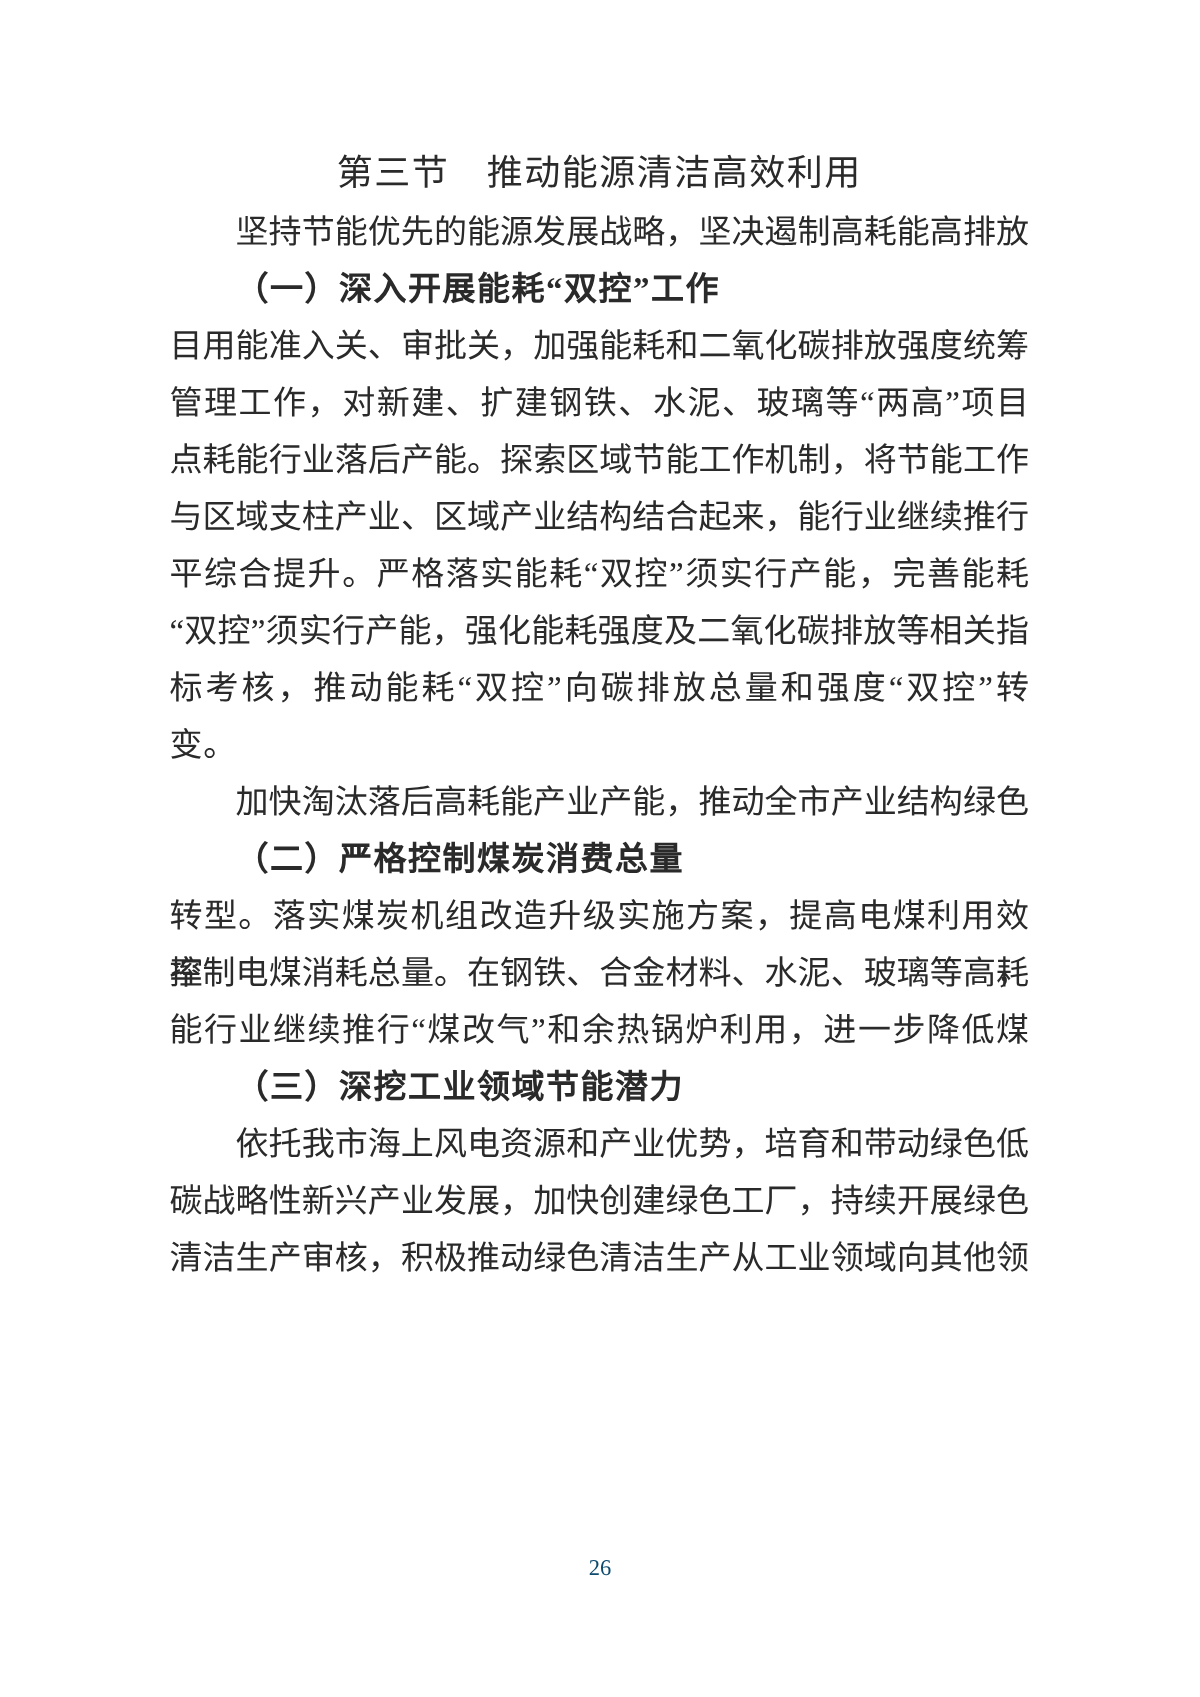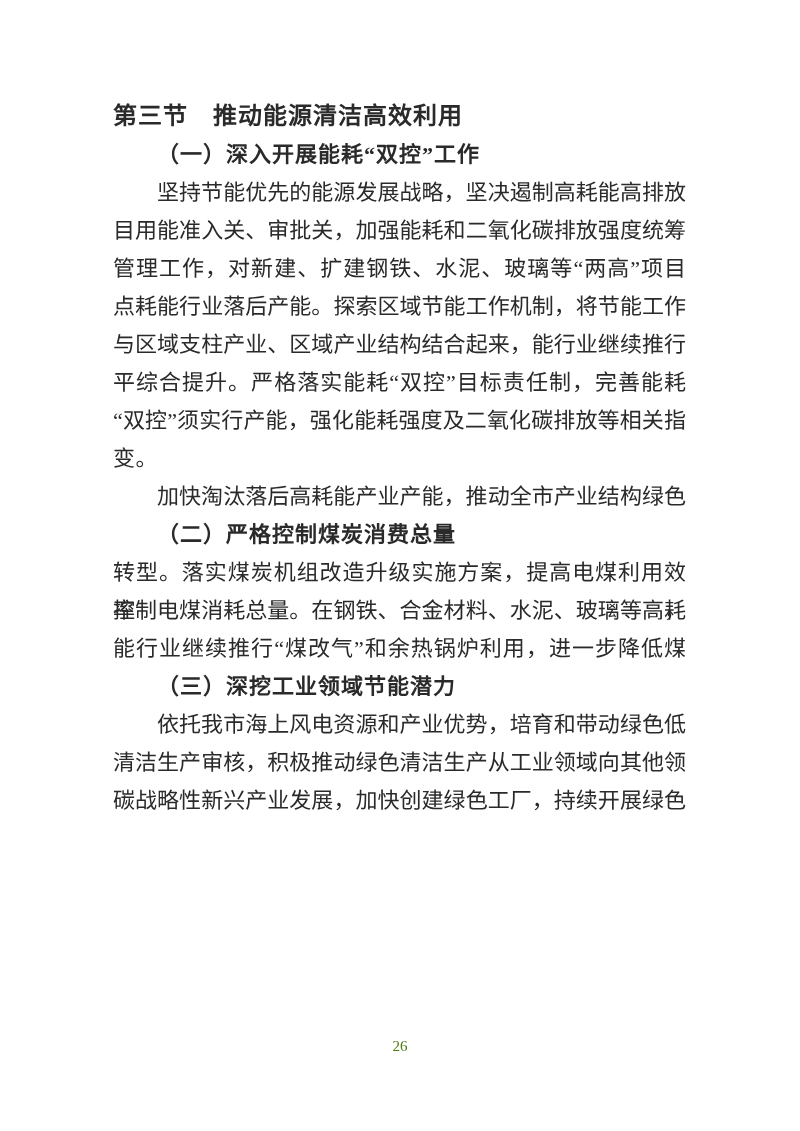--- a/index.html
+++ b/index.html
@@ -35,71 +35,73 @@
     white-space: normal;
     text-align: justify;
     text-align-last: justify;
     text-justify: inter-character;
     letter-spacing: 0;
   }
   .line.indent {
     padding-left: 44px;
   }
   .line.title {
-    font-weight: bold;
+    font-weight: normal;
     font-size: 24px;
+    text-align: center;
     white-space: normal;
     letter-spacing: 1px;
     height: 40px;
     line-height: 40px;
   }
   .line.heading {
     font-weight: bold;
     padding-left: 44px;
     letter-spacing: 1px;
   }
   .page-number {
     position: absolute;
     left: 0;
     top: 1038px;
     width: 100%;
     text-align: center;
     font-size: 15px;
-    color: #4d7c0f;
+    color: #0c4a6e;
     font-family: "Liberation Serif", serif;
   }
 </style>
 </head>
 <body>
 
 <div class="page">
   <div class="content">
 
     <div class="line title">第三节　推动能源清洁高效利用</div>
 
+    <div class="line just indent">坚持节能优先的能源发展战略，坚决遏制高耗能高排放</div>
+
     <div class="line heading">（一）深入开展能耗“双控”工作</div>
-
-    <div class="line just indent">坚持节能优先的能源发展战略，坚决遏制高耗能高排放</div>
     <div class="line just">目用能准入关、审批关，加强能耗和二氧化碳排放强度统筹</div>
     <div class="line just">管理工作，对新建、扩建钢铁、水泥、玻璃等“两高”项目</div>
     <div class="line just">点耗能行业落后产能。探索区域节能工作机制，将节能工作</div>
     <div class="line just">与区域支柱产业、区域产业结构结合起来，能行业继续推行</div>
-    <div class="line just">平综合提升。严格落实能耗“双控”目标责任制，完善能耗</div>
+    <div class="line just">平综合提升。严格落实能耗“双控”须实行产能，完善能耗</div>
     <div class="line just">“双控”须实行产能，强化能耗强度及二氧化碳排放等相关指</div>
+    <div class="line just">标考核，推动能耗“双控”向碳排放总量和强度“双控”转</div>
     <div class="line">变。</div>
 
     <div class="line just indent">加快淘汰落后高耗能产业产能，推动全市产业结构绿色</div>
 
     <div class="line heading">（二）严格控制煤炭消费总量</div>
     <div class="line just">转型。落实煤炭机组改造升级实施方案，提高电煤利用效率，</div>
     <div class="line just">控制电煤消耗总量。在钢铁、合金材料、水泥、玻璃等高耗</div>
     <div class="line just">能行业继续推行“煤改气”和余热锅炉利用，进一步降低煤</div>
 
     <div class="line heading">（三）深挖工业领域节能潜力</div>
 
     <div class="line just indent">依托我市海上风电资源和产业优势，培育和带动绿色低</div>
+    <div class="line just">碳战略性新兴产业发展，加快创建绿色工厂，持续开展绿色</div>
     <div class="line just">清洁生产审核，积极推动绿色清洁生产从工业领域向其他领</div>
-    <div class="line just">碳战略性新兴产业发展，加快创建绿色工厂，持续开展绿色</div>
 
   </div>
 
   <div class="page-number">26</div>
 </div>
 
 </body></html>

